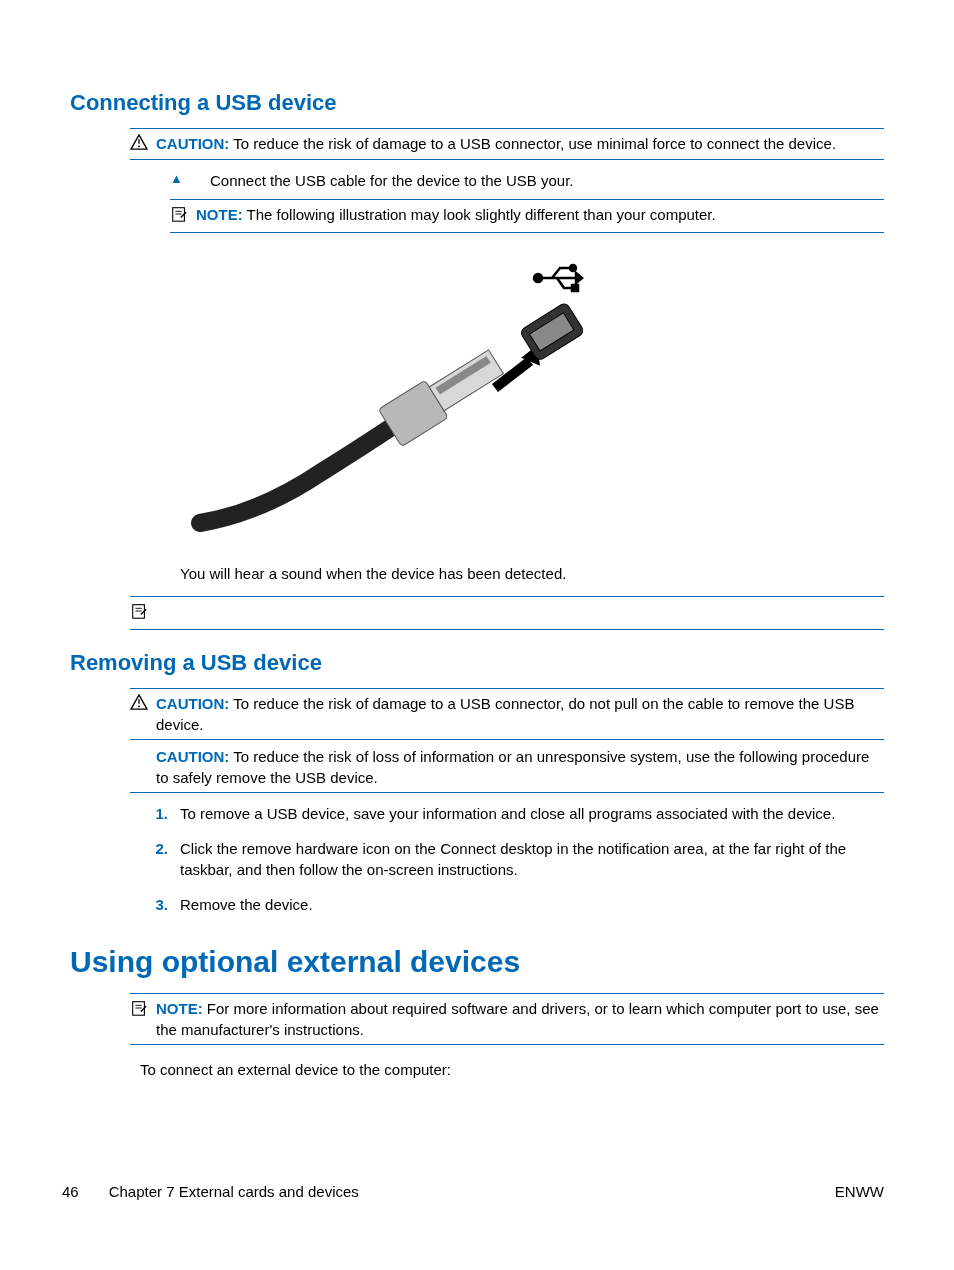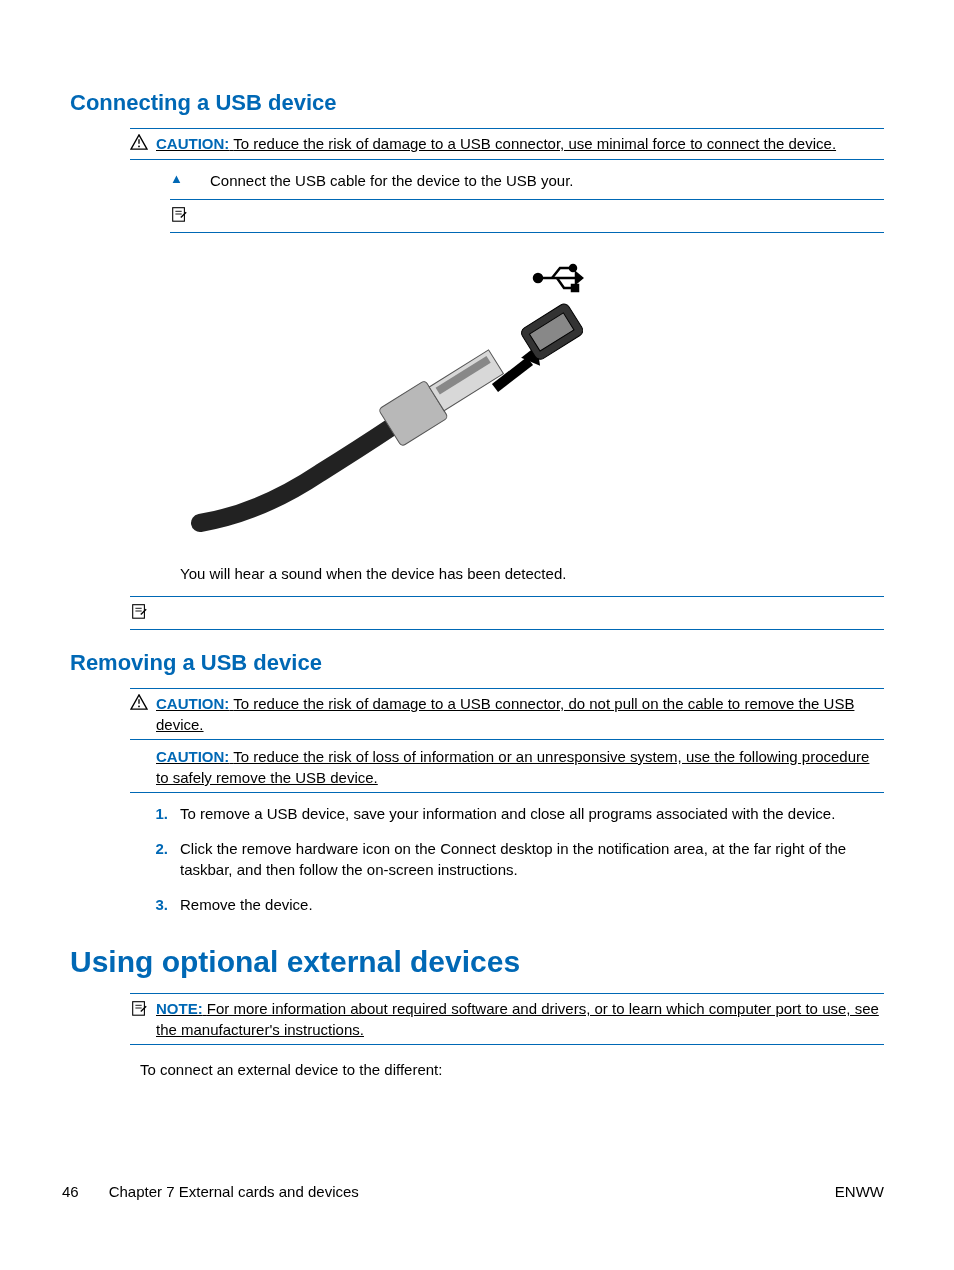--- a/index.html
+++ b/index.html
@@ -30,21 +30,20 @@
     .callout {
       border-top: 1px solid #0068b5;
       border-bottom: 1px solid #0068b5;
       padding: 4px 0;
       margin-left: 60px;
       margin-bottom: 10px;
       display: flex;
       align-items: flex-start;
       font-size: 15px;
       line-height: 1.4;
-      text-decoration: underline;
     }
     .callout.indented { margin-left: 100px; }
     .callout.no-top { border-top: none; margin-top: -10px; padding-top: 6px; }
     .callout-icon {
       width: 20px;
       flex-shrink: 0;
       margin-right: 6px;
       padding-top: 1px;
     }
     .callout-body { flex: 1; }
@@ -140,20 +139,24 @@
 
 <div class="callout indented">
   <span class="callout-icon">
     <svg viewBox="0 0 20 20" width="18" height="18">
         <rect x="3" y="3" width="13" height="15" fill="none" stroke="#000" stroke-width="1.2"></rect>
         <line x1="6" y1="7" x2="13" y2="7" stroke="#000"></line>
         <line x1="6" y1="10" x2="13" y2="10" stroke="#000"></line>
         <path d="M12 14 L18 8" stroke="#000" stroke-width="1.5"></path>
       </svg>
   </span>
+  <div class="callout-body">
+    <span class="callout-label">NOTE:</span>
+    <span>The following illustration may look slightly different than your computer.</span>
+  </div>
 </div>
 
 <div class="image-placeholder">
   <svg viewBox="0 0 430 290" width="430" height="290">
     <path d="M 20 270 Q 80 260 140 220 Q 180 195 210 175" fill="none" stroke="#222" stroke-width="18" stroke-linecap="round"></path>
     <g transform="translate(210,175) rotate(-32)">
       <rect x="0" y="-22" width="55" height="44" fill="#b8b8b8" stroke="#555" rx="4"></rect>
       <rect x="55" y="-14" width="70" height="28" fill="#d8d8d8" stroke="#555"></rect>
       <rect x="60" y="-10" width="60" height="8" fill="#888"></rect>
     </g>
@@ -235,21 +238,21 @@
         <line x1="6" y1="10" x2="13" y2="10" stroke="#000"></line>
         <path d="M12 14 L18 8" stroke="#000" stroke-width="1.5"></path>
       </svg>
   </span>
   <div class="callout-body">
     <span class="callout-label">NOTE:</span>
     <span>For more information about required software and drivers, or to learn which computer port to use, see the manufacturer's instructions.</span>
   </div>
 </div>
 
-<p class="paragraph indent2">To connect an external device to the different:</p>
+<p class="paragraph indent2">To connect an external device to the computer:</p>
 
 <div class="footer">
   <div class="footer-left">
     <span>46</span>
     <span>Chapter 7   External cards and devices</span>
   </div>
   <span>ENWW</span>
 </div>
 
 </body></html>

